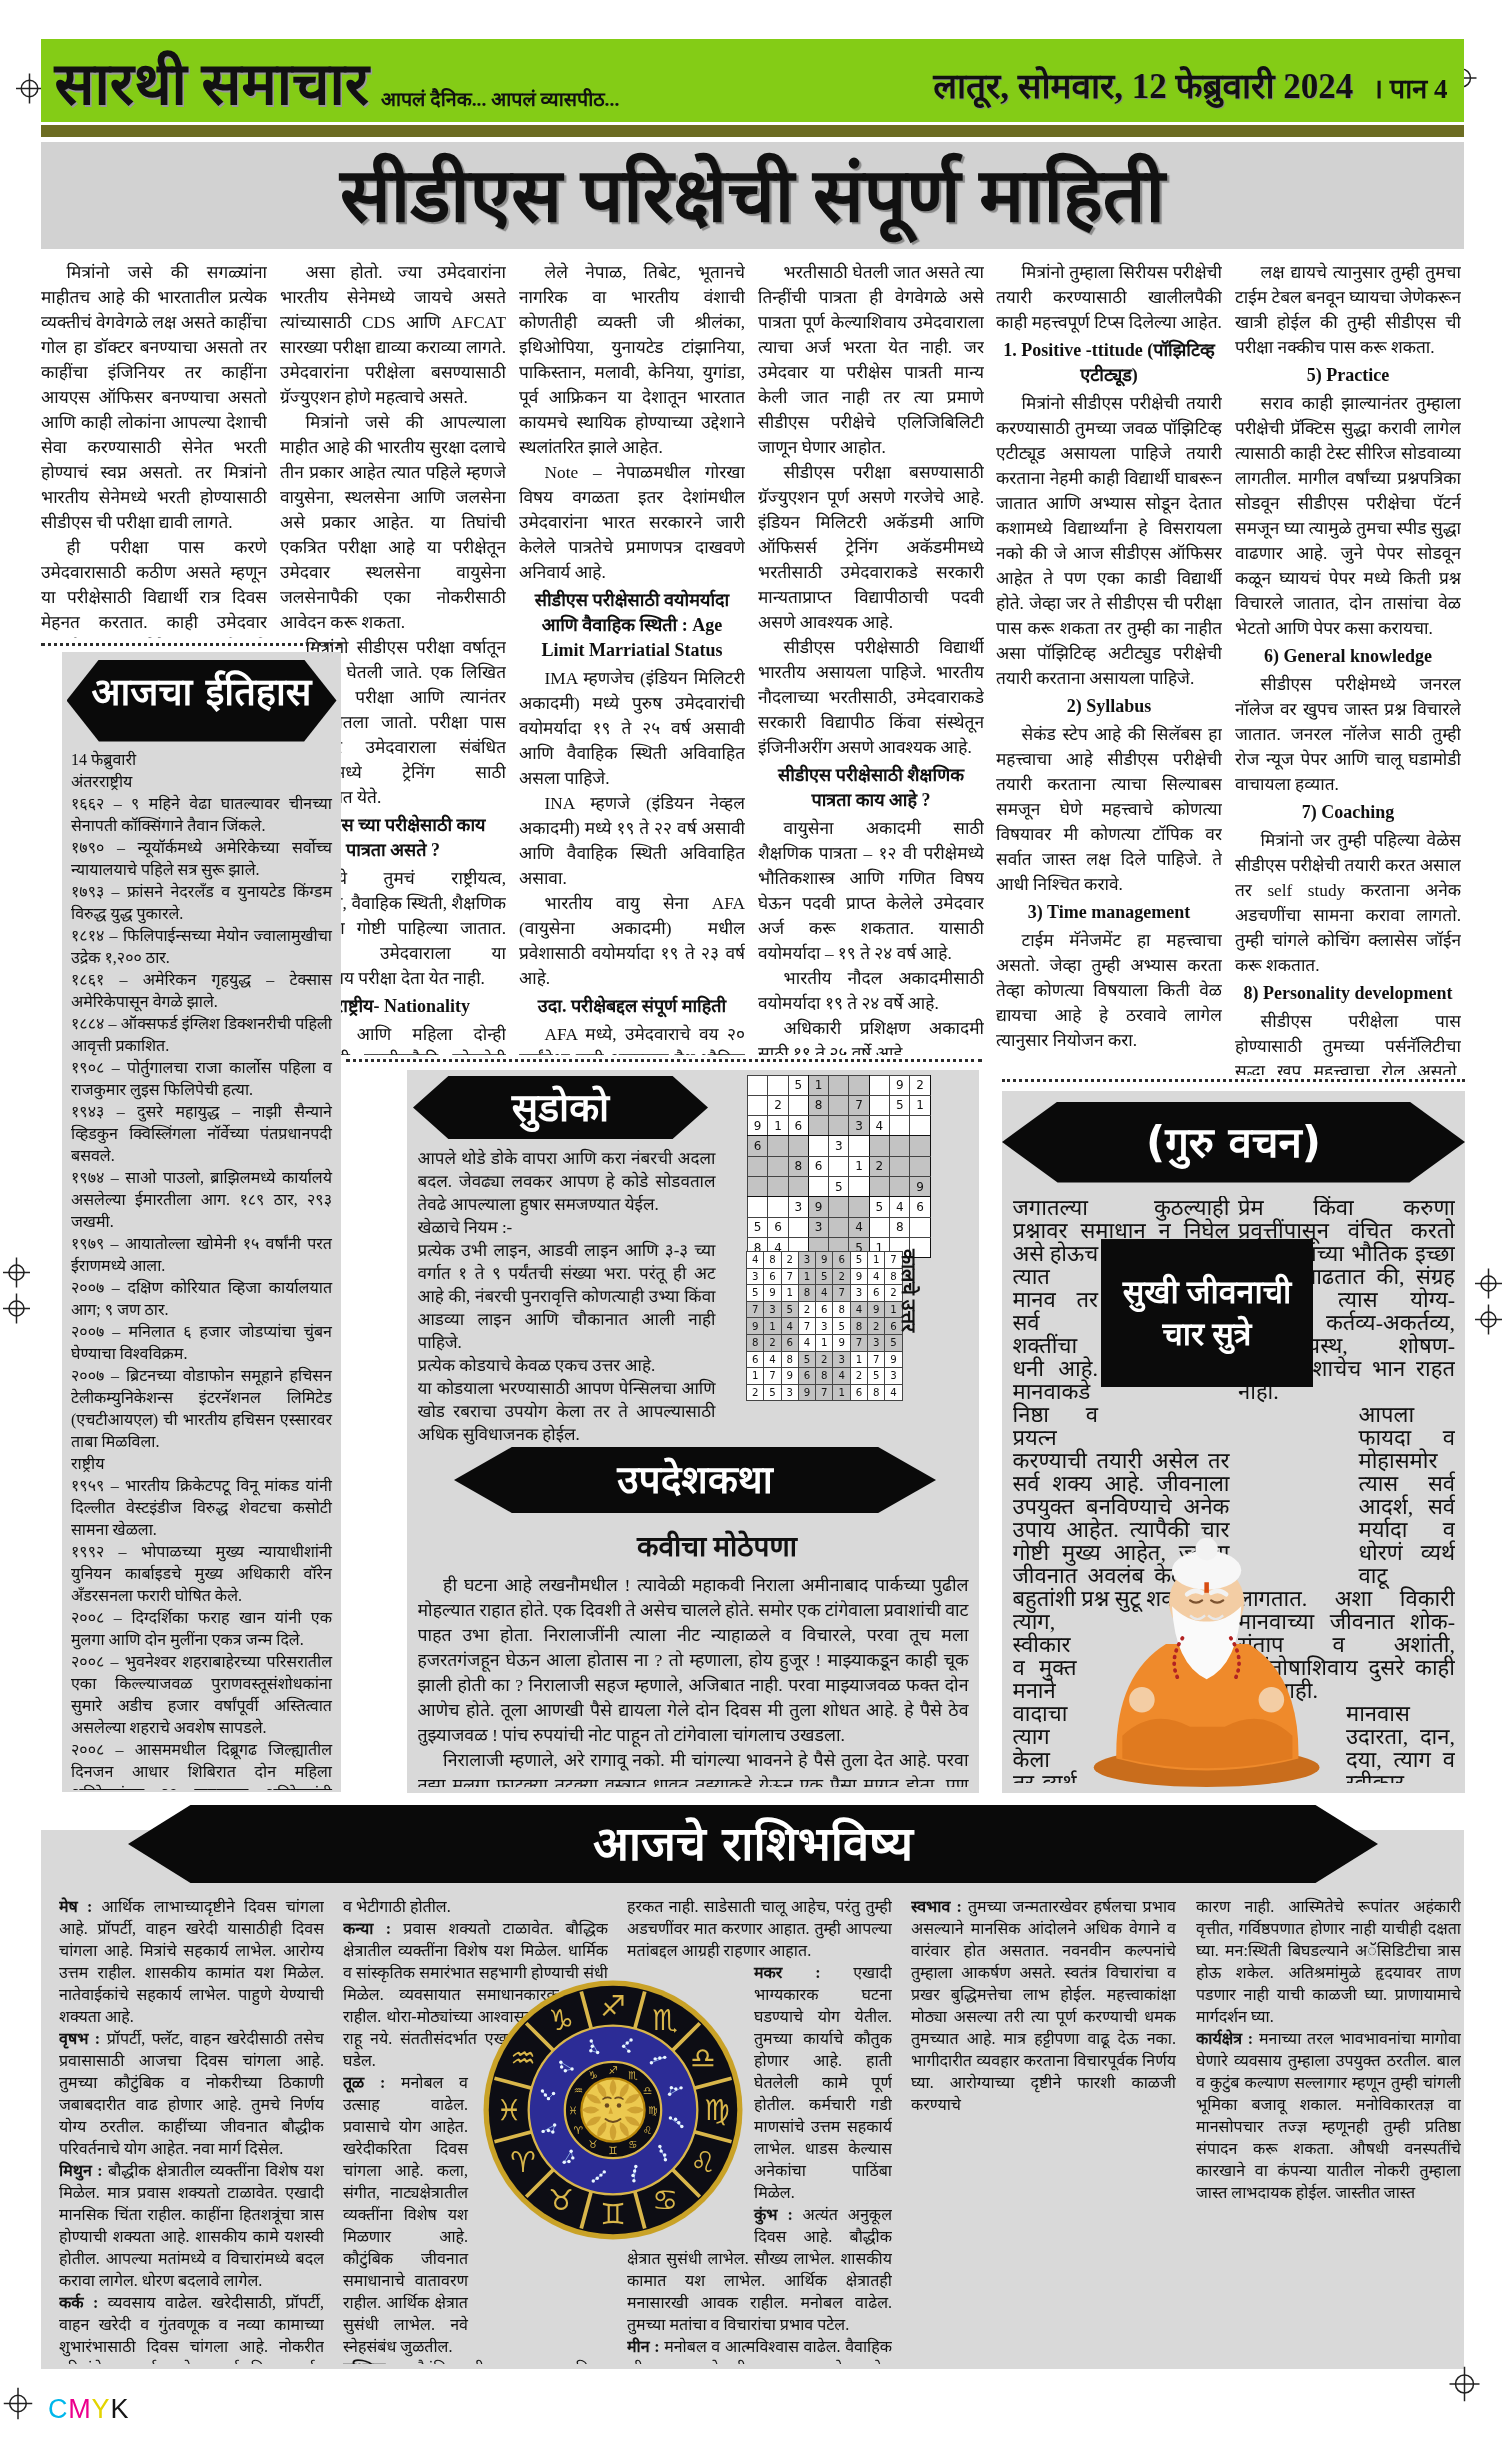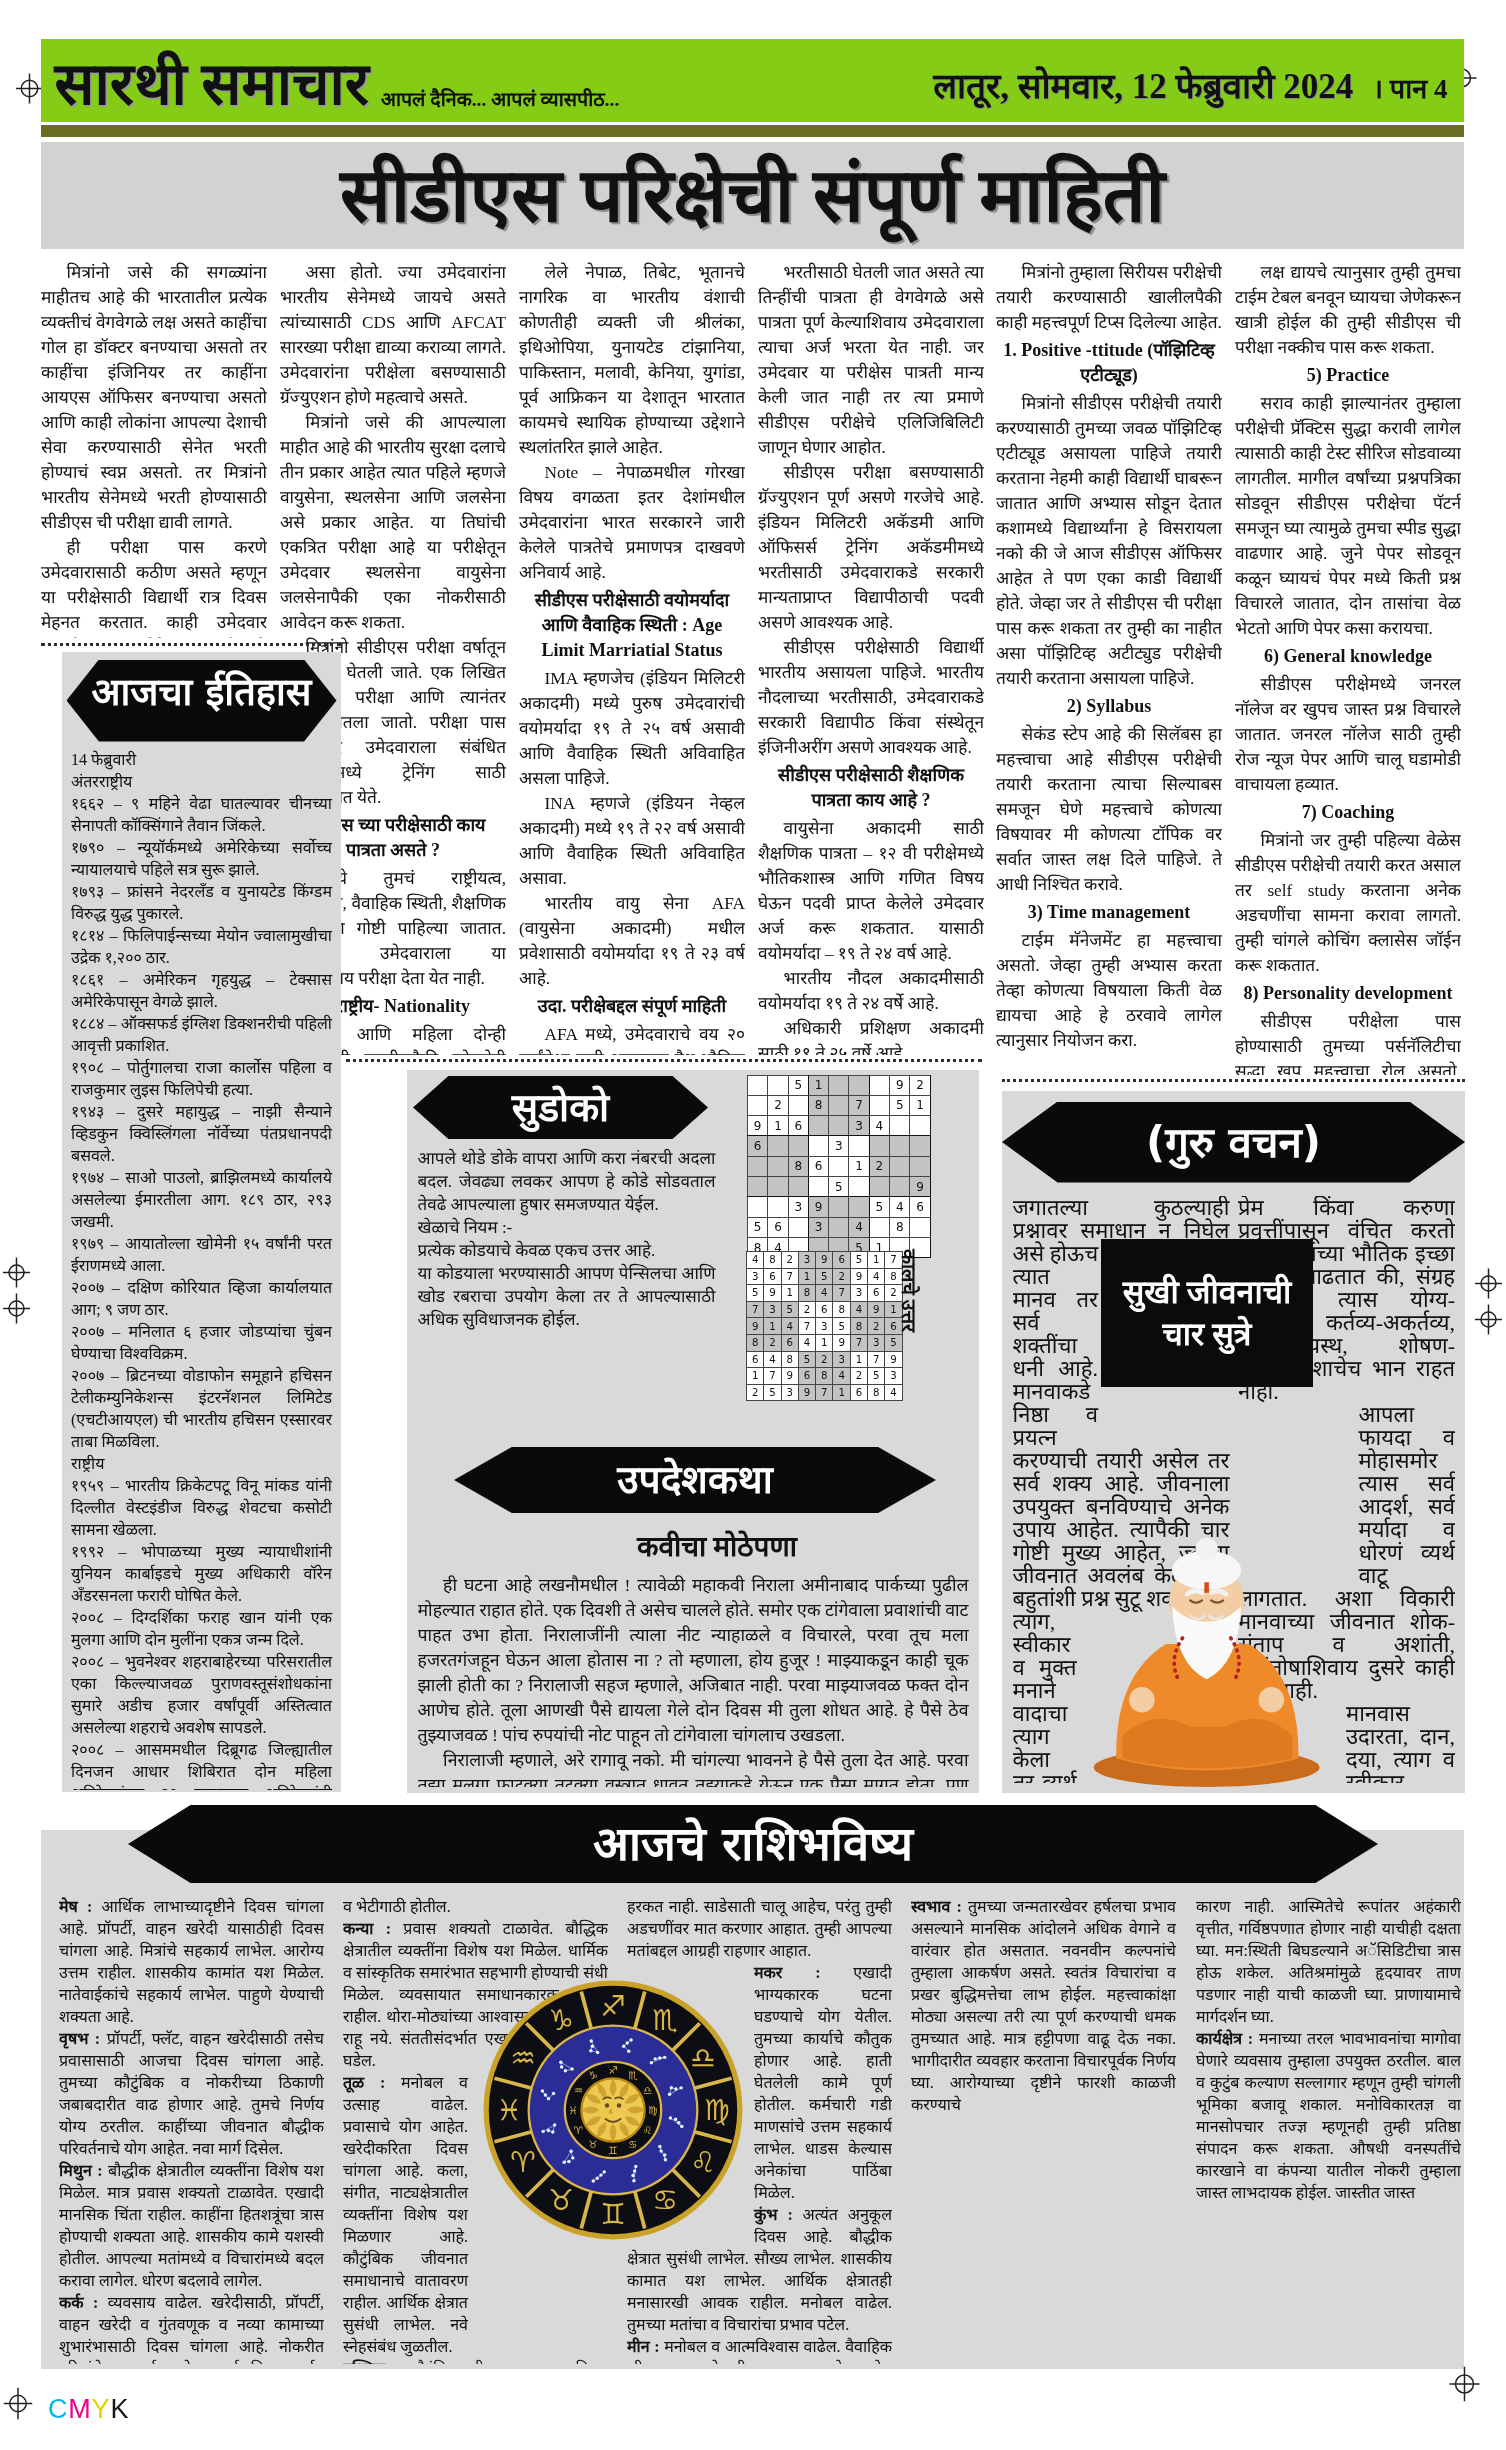--- a/index.html
+++ b/index.html
@@ -224,20 +224,21 @@
         <p>२००८ – भुवनेश्वर शहराबाहेरच्या परिसरातील एका किल्ल्याजवळ पुराणवस्तूसंशोधकांना सुमारे अडीच हजार वर्षांपूर्वी अस्तित्वात असलेल्या शहराचे अवशेष सापडले.</p>
         <p>२००८ – आसममधील दिब्रूगढ जिल्ह्यातील दिनजन आधार शिबिरात दोन महिला अतिरेक्यांसह ३१ खतरनाक अतिरेक्यांनी लष्करापुढे आत्मसमर्पण केले.</p>
       </div>
   </div>
 
   <div class="abs panel" id="sudpanel">
     <div class="hexban" id="sudban">सुडोको</div>
     <div id="sudintro">
         <p>आपले थोडे डोके वापरा आणि करा नंबरची अदला बदल. जेवढ्या लवकर आपण हे कोडे सोडवताल तेवढे आपल्याला हुषार समजण्यात येईल.</p>
         <p>खेळाचे नियम :-</p>
+        <p>प्रत्येक उभी लाइन, आडवी लाइन आणि ३-३ च्या वर्गात १ ते ९ पर्यंतची संख्या भरा. परंतू ही अट आहे की, नंबरची पुनरावृत्ति कोणत्याही उभ्या किंवा आडव्या लाइन आणि चौकानात आली नाही पाहिजे.</p>
         <p>प्रत्येक कोडयाचे केवळ एकच उत्तर आहे.</p>
         <p>या कोडयाला भरण्यासाठी आपण पेन्सिलचा आणि खोड रबराचा उपयोग केला तर ते आपल्यासाठी अधिक सुविधाजनक होईल.</p>
       </div>
     <div id="sudgrid">
         <table class="pz">
           <tbody>
             <tr>
               <td></td>
               <td></td>
               <td>5</td>

